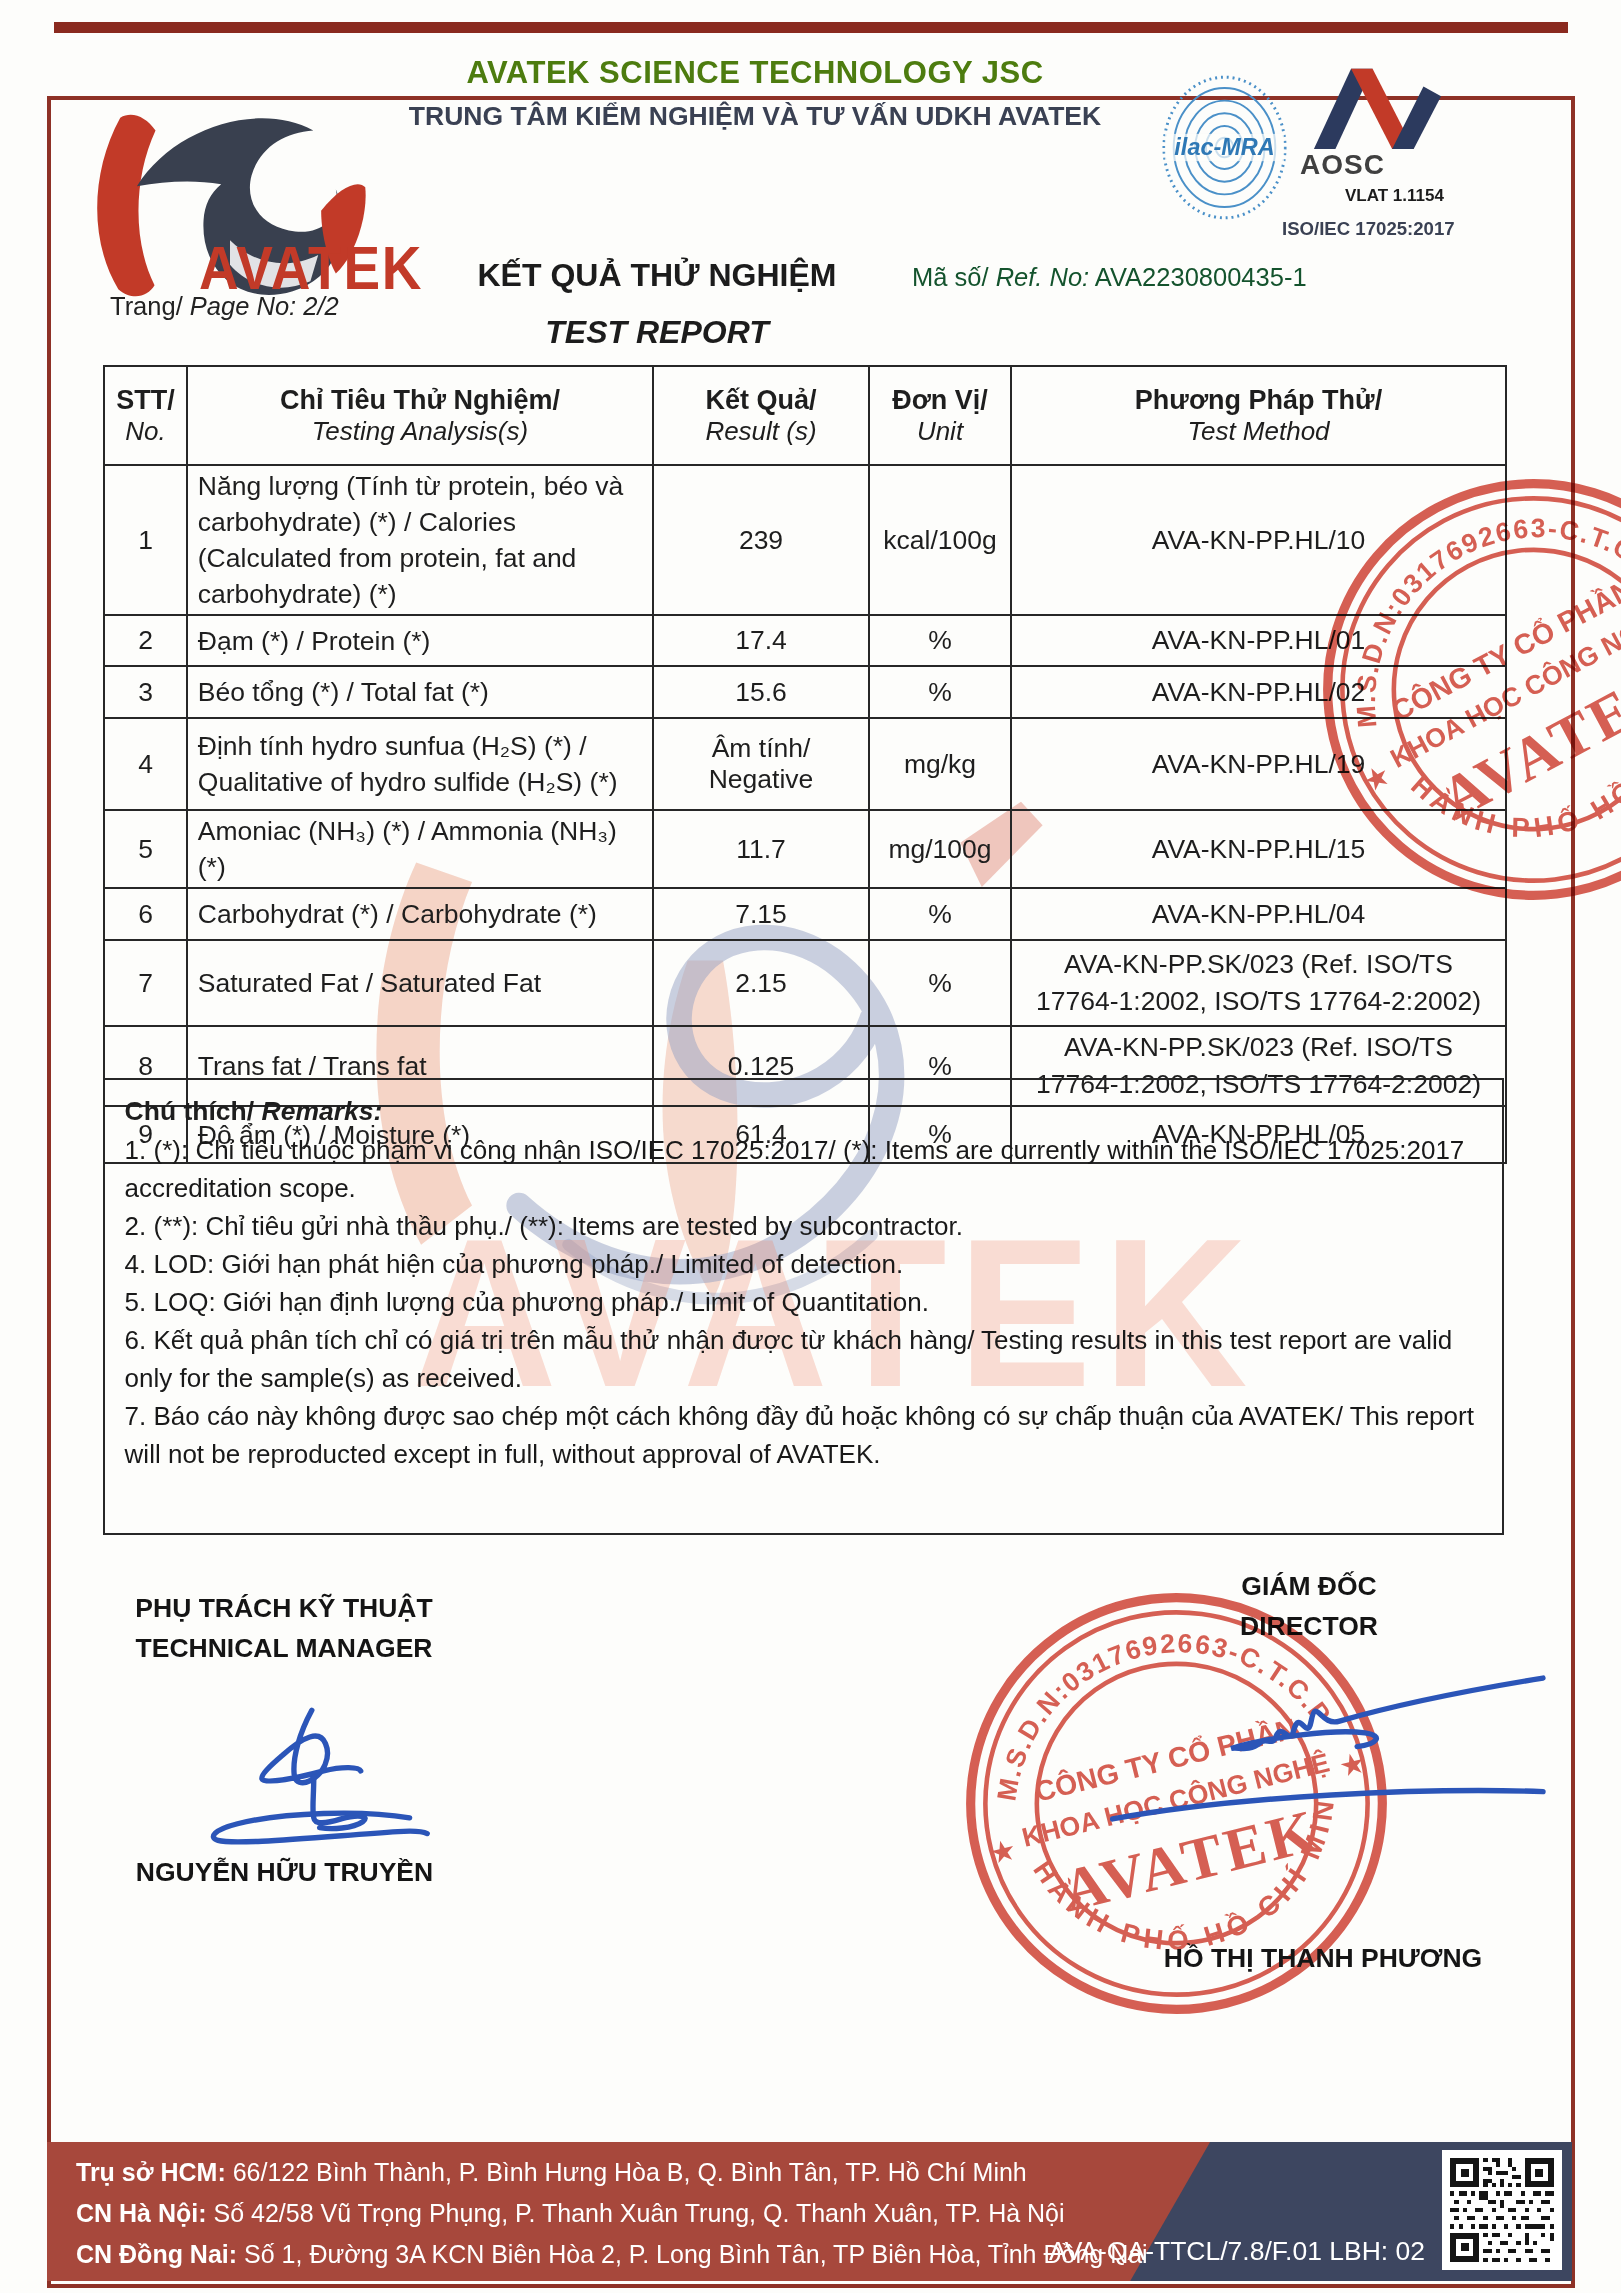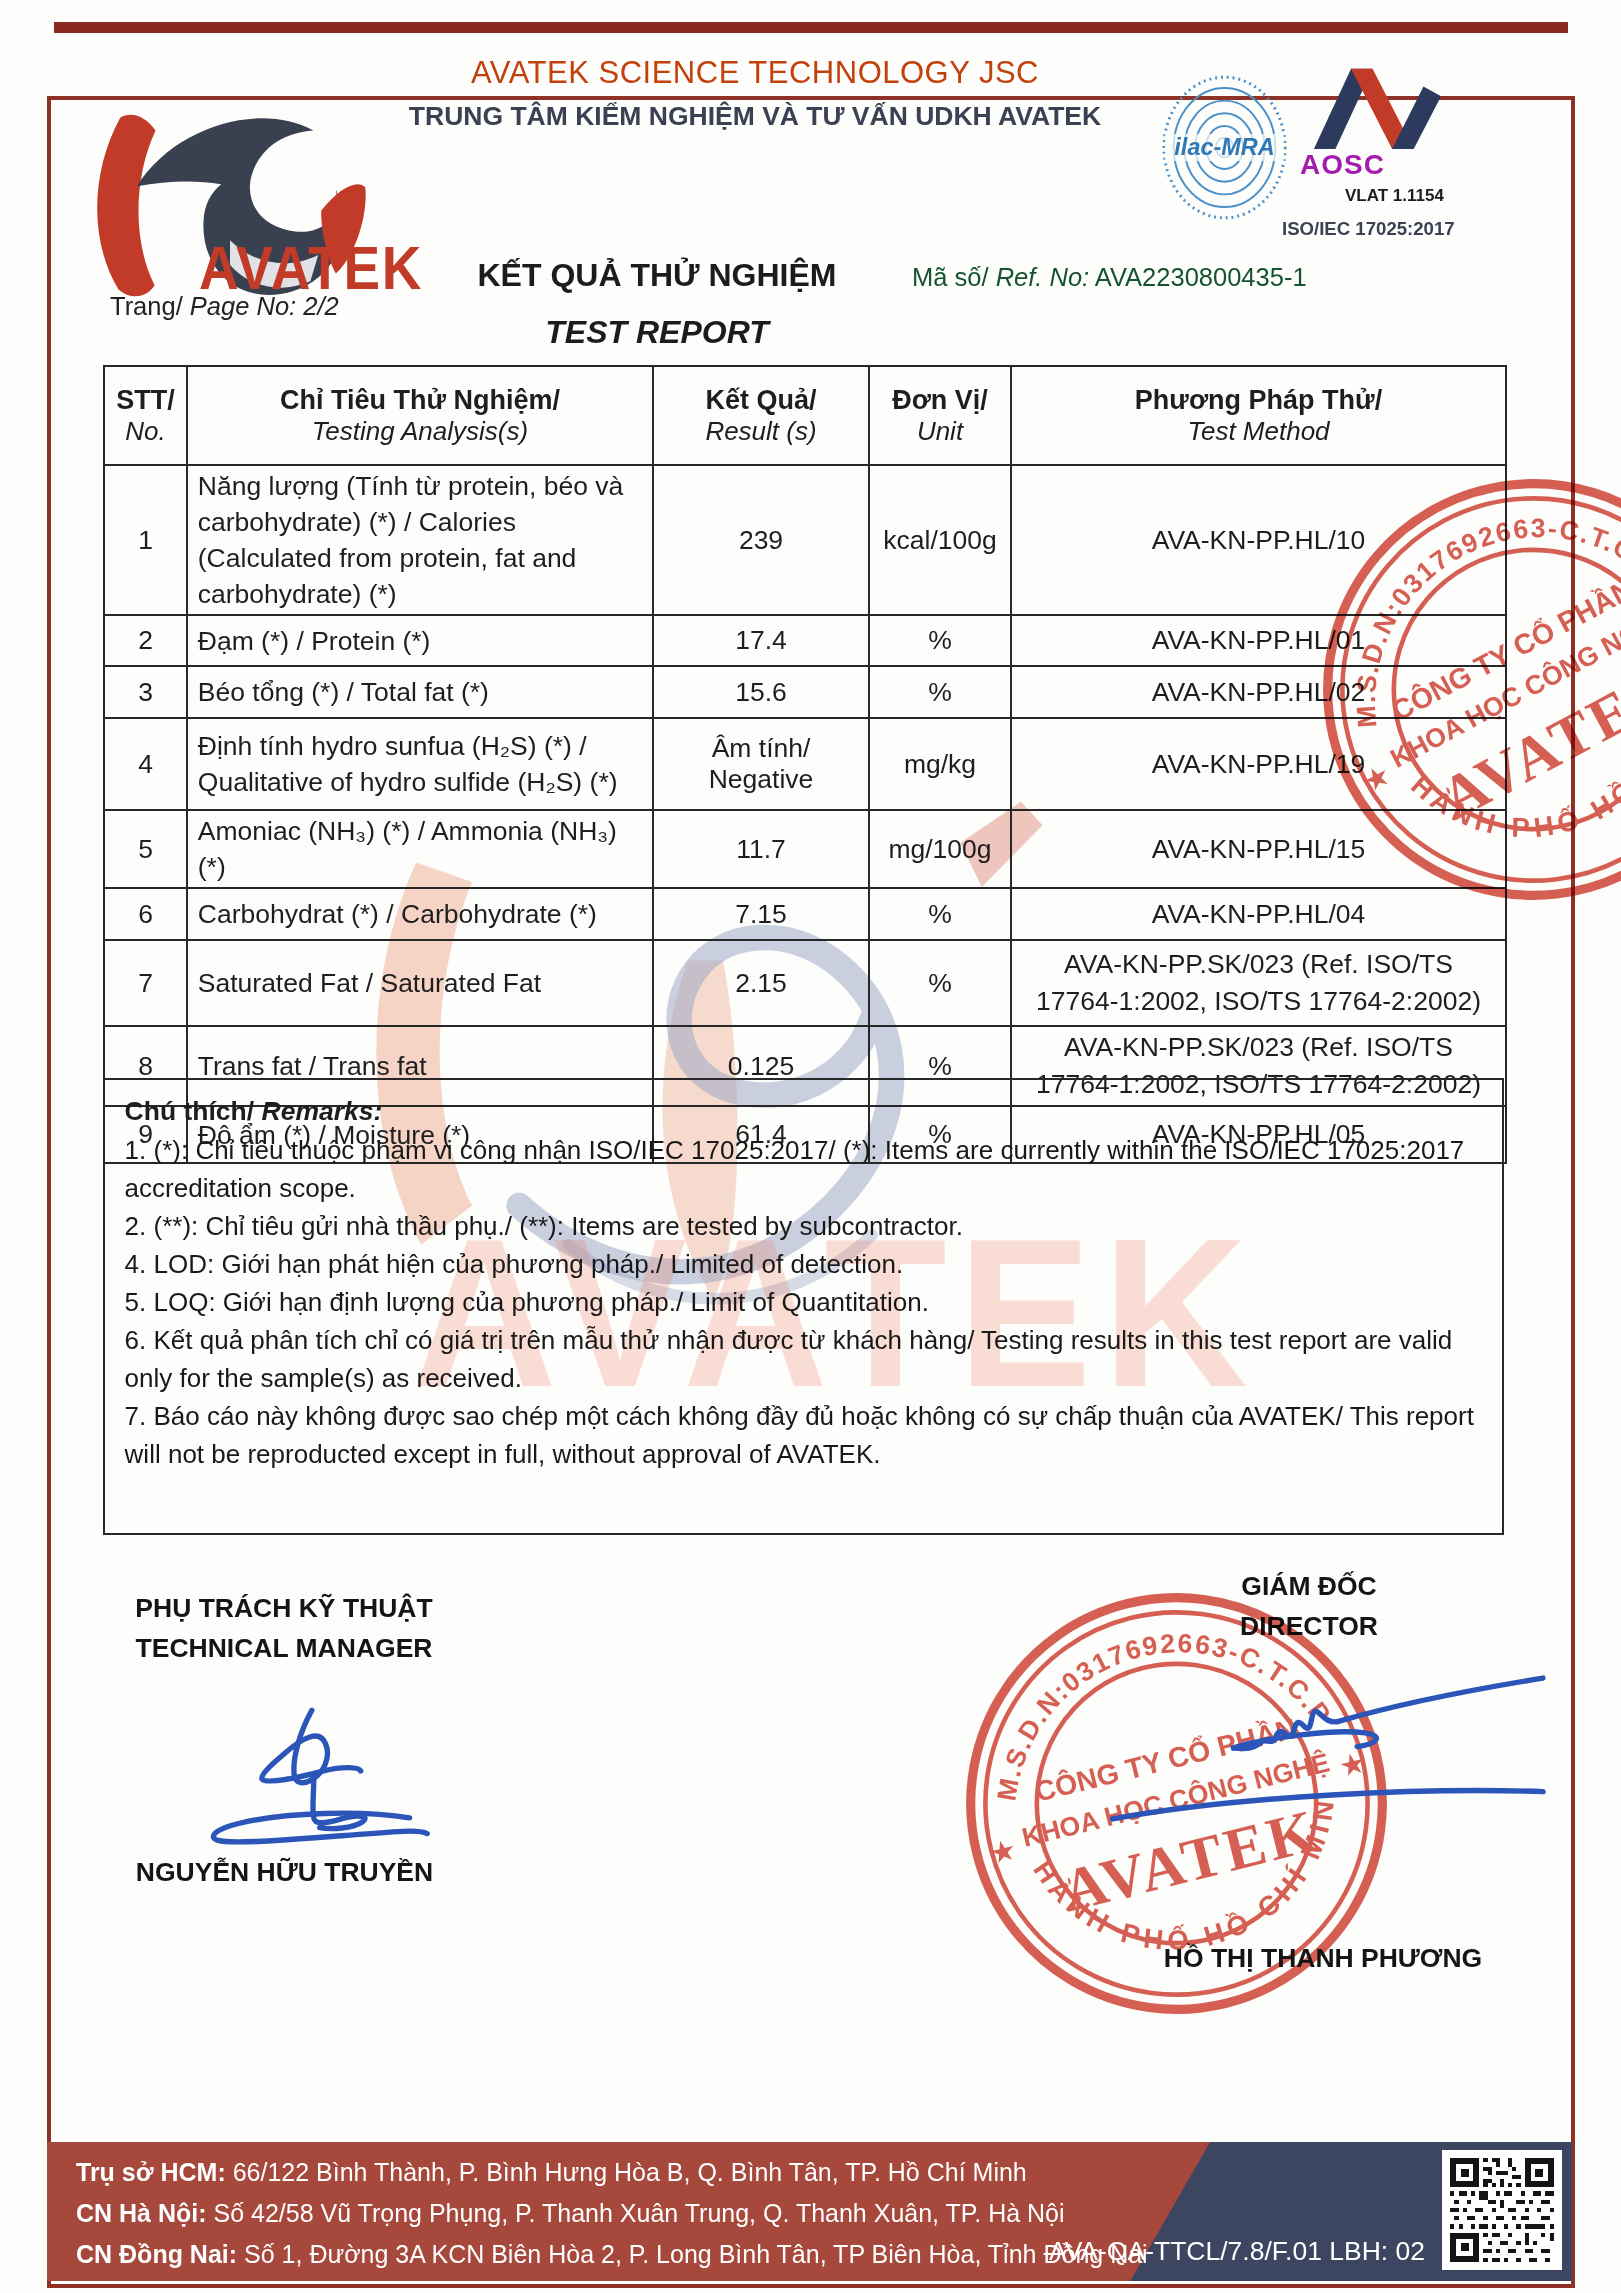--- a/index.html
+++ b/index.html
@@ -6,30 +6,30 @@
   .page{
     position:relative;width:1621px;height:2294px;margin:0 auto;
     background:#fdfdfb;overflow:hidden;
     font-family:"Liberation Sans","DejaVu Sans",sans-serif;color:#1e1e1e;
   }
   .abs{position:absolute;}
   
   .top-strip{left:54px;top:21.6px;width:1514px;height:11.8px;background:#8a2a1f;}
   .frame{left:47px;top:96px;width:1520px;height:2184px;border:4.9px solid #8e3126;}
   
-  .company-name{left:412px;top:55px;width:686px;text-align:center;font-size:31px;font-weight:normal;color:#c2410c;letter-spacing:0.5px;}
+  .company-name{left:412px;top:55px;width:686px;text-align:center;font-size:31px;font-weight:bold;color:#4d7c0f;letter-spacing:0.5px;}
   .center-name{left:363px;top:101px;width:784px;text-align:center;font-size:26.5px;font-weight:bold;color:#3a4153;}
   .logo-text{left:199px;top:233px;font-size:61px;font-weight:bold;color:#c23a28;letter-spacing:2px;transform:scaleX(.9);transform-origin:left;}
   .page-label{left:110px;top:292px;font-size:25.5px;color:#222;}
   .page-label i{font-style:italic;}
   .title-vi{left:412px;top:257px;width:490px;text-align:center;font-size:32px;font-weight:bold;color:#1c1c1c;}
   .title-en{left:412px;top:314px;width:490px;text-align:center;font-size:32px;font-weight:bold;font-style:italic;color:#1c1c1c;}
   .ref-line{left:912px;top:263px;font-size:25.5px;color:#14532d;}
   .ref-line i{font-style:italic;}
-  .aosc-text{left:1300px;top:149px;font-size:28px;font-weight:bold;color:#a21caf;letter-spacing:1px;}
+  .aosc-text{left:1300px;top:149px;font-size:28px;font-weight:bold;color:#404040;letter-spacing:1px;}
   .vlat-text{left:1345px;top:186px;font-size:17px;font-weight:bold;color:#1c1c1c;}
   .iso-text{left:1282px;top:218px;font-size:18.6px;font-weight:bold;color:#3a4153;}
   
   .results{left:103px;top:365px;width:1402px;border-collapse:collapse;table-layout:fixed;background:transparent;}
   .results th,.results td{border:2.5px solid #272727;padding:2px 9.8px;font-size:26.5px;vertical-align:middle;}
   .results th{font-weight:normal;}
   .th-vi{font-weight:bold;font-size:27px;}
   .th-en{font-style:italic;font-size:26px;}
   .c-no,.c-result,.c-unit,.c-method{text-align:center;}
   .c-analysis{text-align:left;padding-left:11.8px;line-height:36px;}

